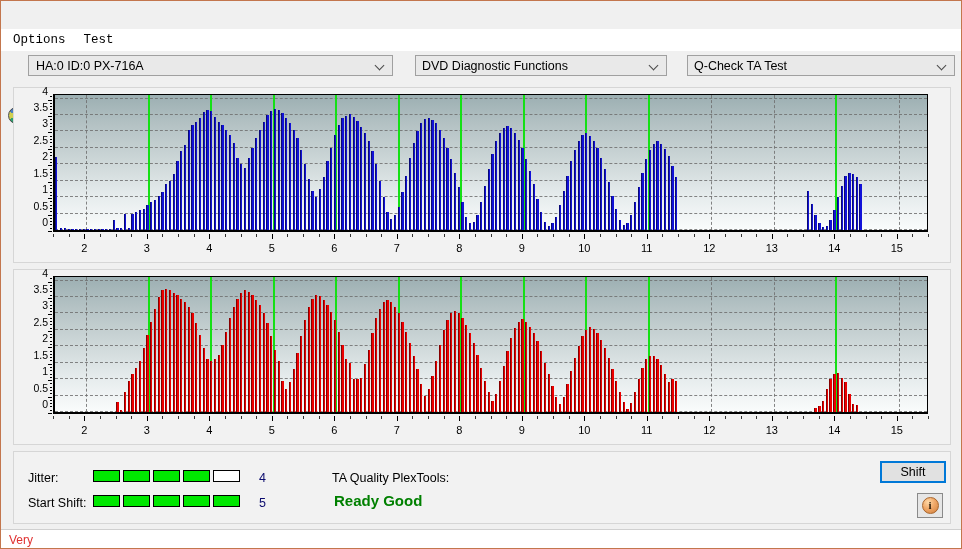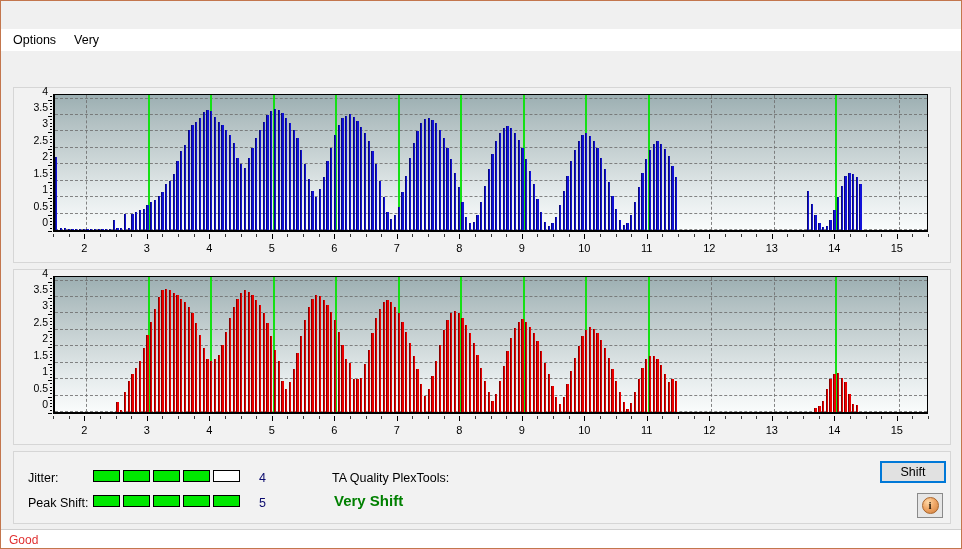--- a/index.html
+++ b/index.html
@@ -77,20 +77,21 @@
     left: 0; top: 28px;
     width: 962px; height: 22px;
     background: #ffffff;
     display: flex;
     align-items: center;
   }
   .menu-item {
     padding: 2px 9px;
     font-size: 12.5px;
     color: #000;
+    font-family: Liberation Mono, monospace;
   }
   .menu-item:first-child { margin-left: 3px; }
 
   
   .combobar {
     position: absolute;
     left: 0; top: 50px;
     width: 962px; height: 30px;
     background: #f0f0f0;
   }
@@ -359,23 +360,41 @@
   }
 </style>
 </head>
 <body>
 
 <div id="app">
 
 
   <div class="menubar">
     <div class="menu-item">Options</div>
-    <div class="menu-item">Very</div>
+    <div class="menu-item">Test</div>
   </div>
 
+  <div class="combobar">
+    <div class="drive-icon"></div>
+
+    <div class="combo" id="combo-drive">
+      <span class="combo-label">HA:0 ID:0  PX-716A</span>
+      <span class="arrow"></span>
+    </div>
+
+    <div class="combo" id="combo-function">
+      <span class="combo-label">DVD Diagnostic Functions</span>
+      <span class="arrow"></span>
+    </div>
+
+    <div class="combo" id="combo-test">
+      <span class="combo-label">Q-Check TA Test</span>
+      <span class="arrow"></span>
+    </div>
+  </div>
 
   <div class="chart-panel" id="panel-top">
     <div class="ytick-col">
         <div class="ytick" style="bottom: 0px;">0</div>
         <div class="ytick-mark" style="bottom: 0px;"></div>
         <div class="ytick" style="bottom: 16.4286px;">0.5</div>
         <div class="ytick-mark" style="bottom: 16.4286px;"></div>
         <div class="ytick" style="bottom: 32.8571px;">1</div>
         <div class="ytick-mark" style="bottom: 32.8571px;"></div>
         <div class="ytick" style="bottom: 49.2857px;">1.5</div>
@@ -1082,36 +1101,36 @@
     <div class="meter-label" id="lbl-jitter">Jitter:</div>
     <div class="meter" id="meter-jitter">
         <div class="meter-cell on"></div>
         <div class="meter-cell on"></div>
         <div class="meter-cell on"></div>
         <div class="meter-cell on"></div>
         <div class="meter-cell"></div>
       </div>
     <div class="meter-value" id="val-jitter">4</div>
 
-    <div class="meter-label" id="lbl-peakshift">Peak Shift:</div>
+    <div class="meter-label" id="lbl-peakshift">Start Shift:</div>
     <div class="meter" id="meter-peakshift">
         <div class="meter-cell on"></div>
         <div class="meter-cell on"></div>
         <div class="meter-cell on"></div>
         <div class="meter-cell on"></div>
         <div class="meter-cell on"></div>
       </div>
     <div class="meter-value" id="val-peakshift">5</div>
 
     <div id="ta-title">TA Quality PlexTools:</div>
-    <div id="ta-value">Very Shift</div>
+    <div id="ta-value">Ready Good</div>
 
     <div id="start-button">Shift</div>
     <div id="info-button">
       <span class="info-circle">i</span>
     </div>
   </div>
 
   <div id="statusbar">
-    <span id="status-text">Good</span>
+    <span id="status-text">Very</span>
   </div>
 
 </div>
 
 </body></html>

